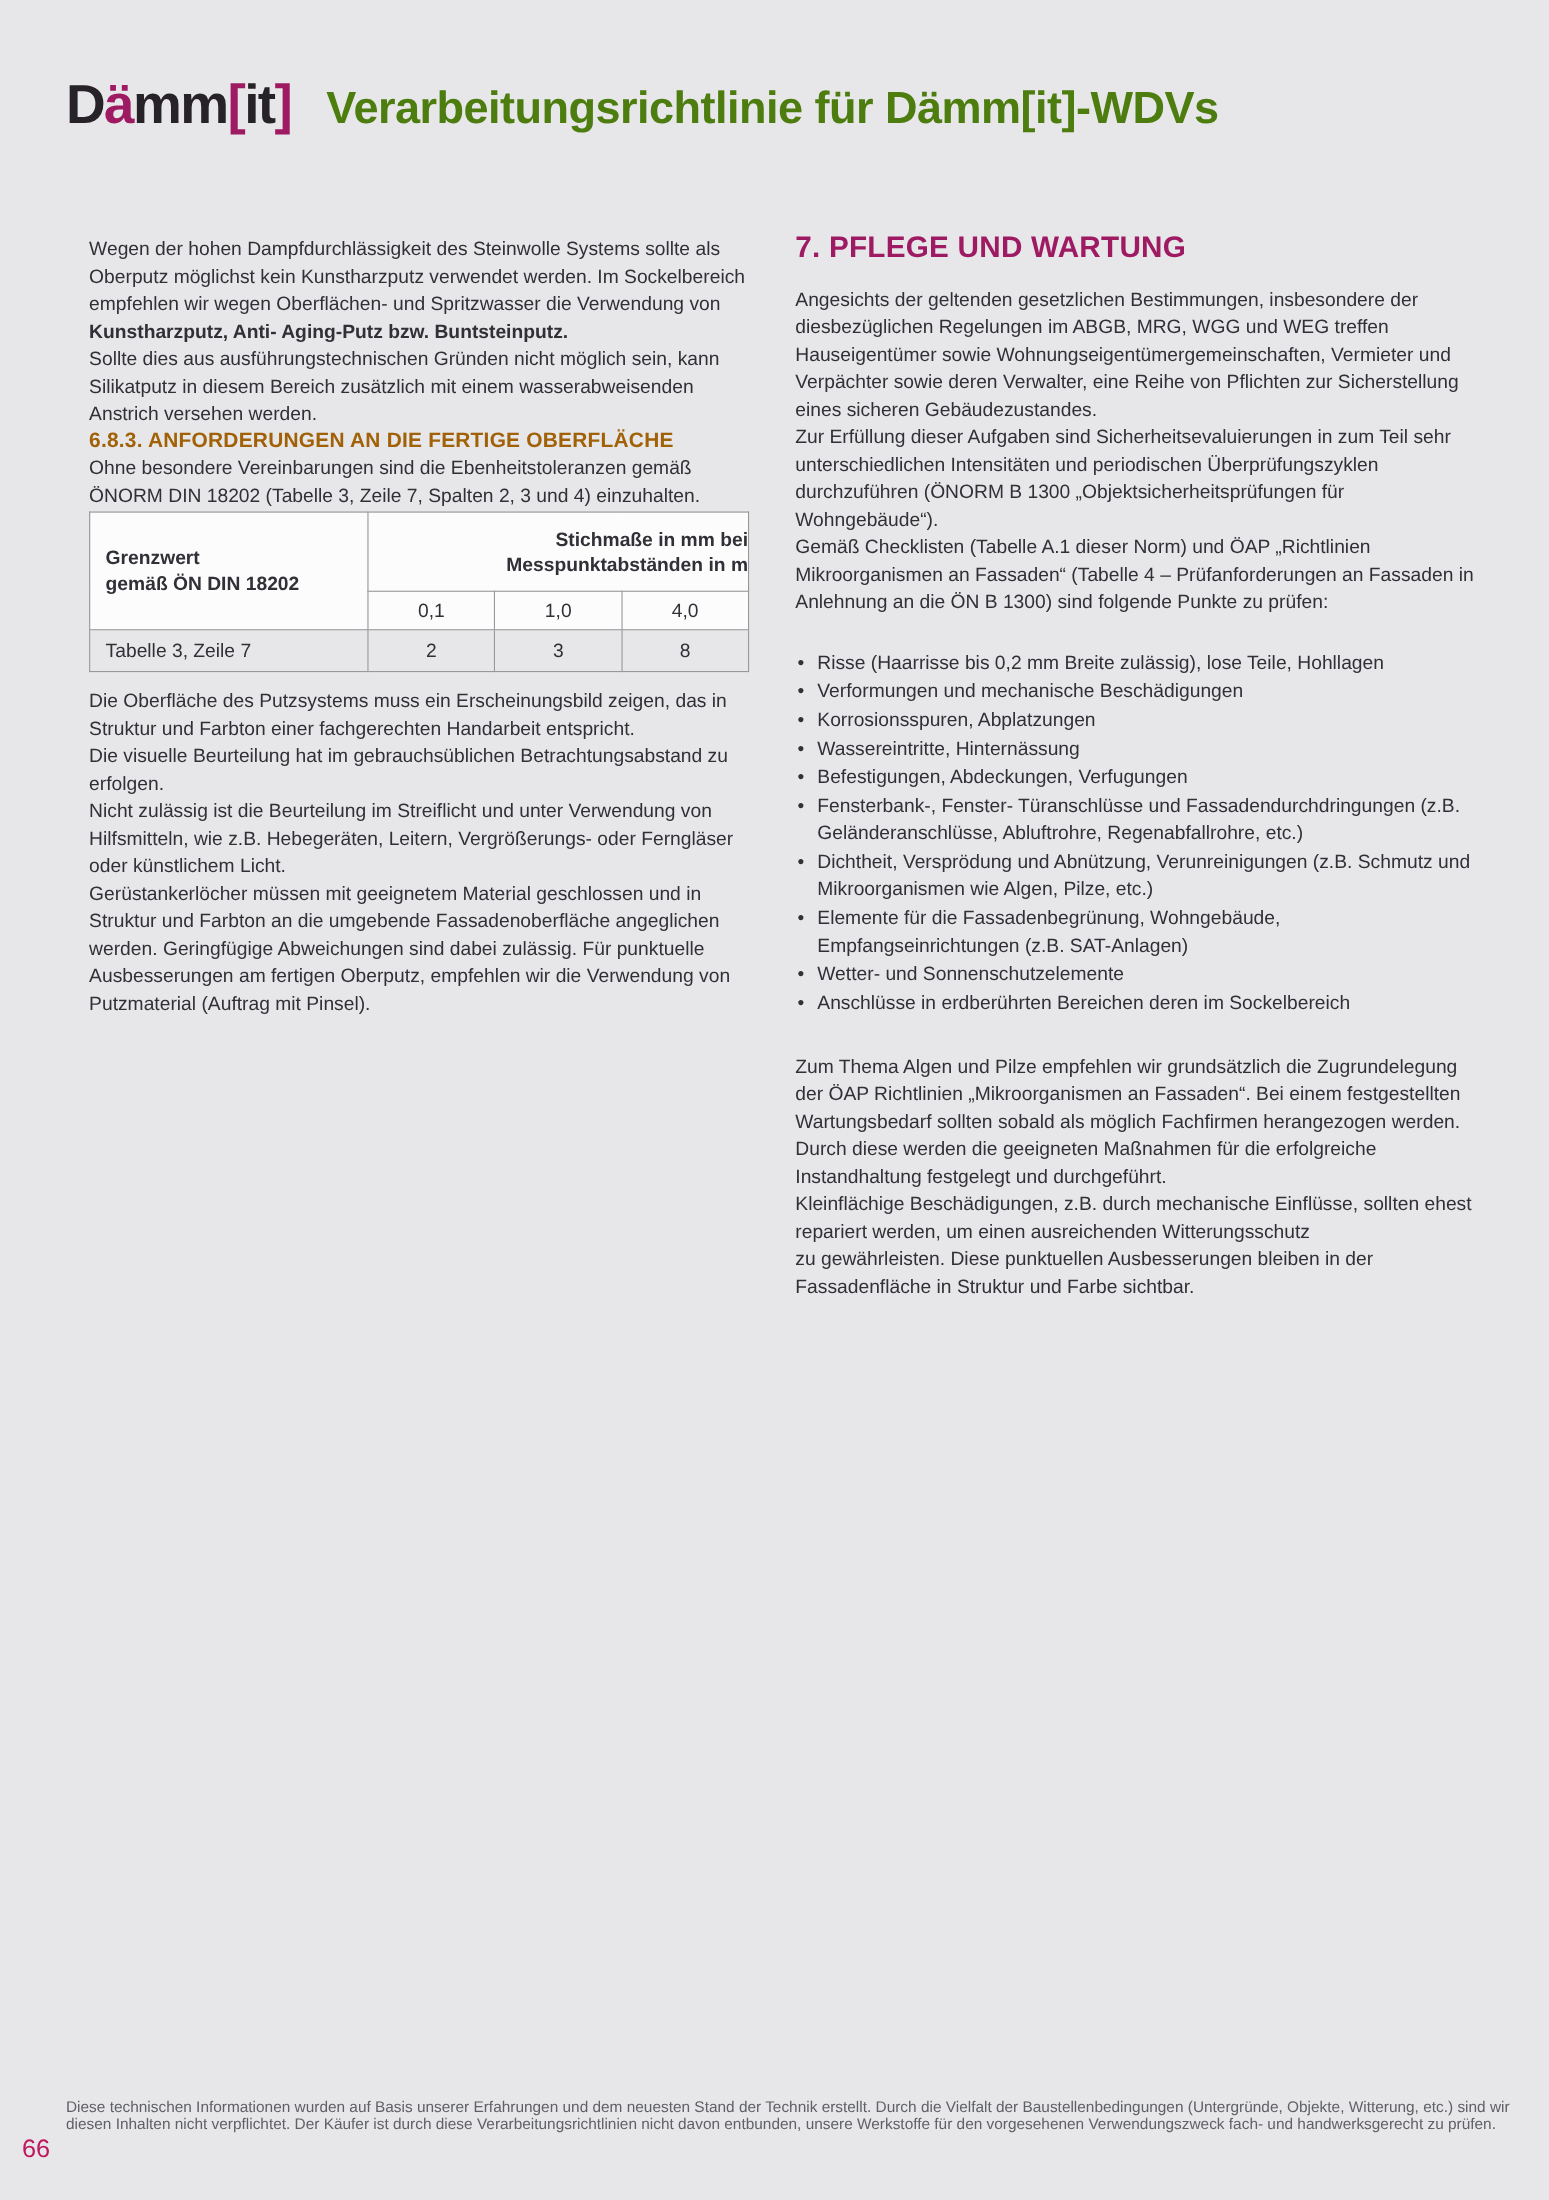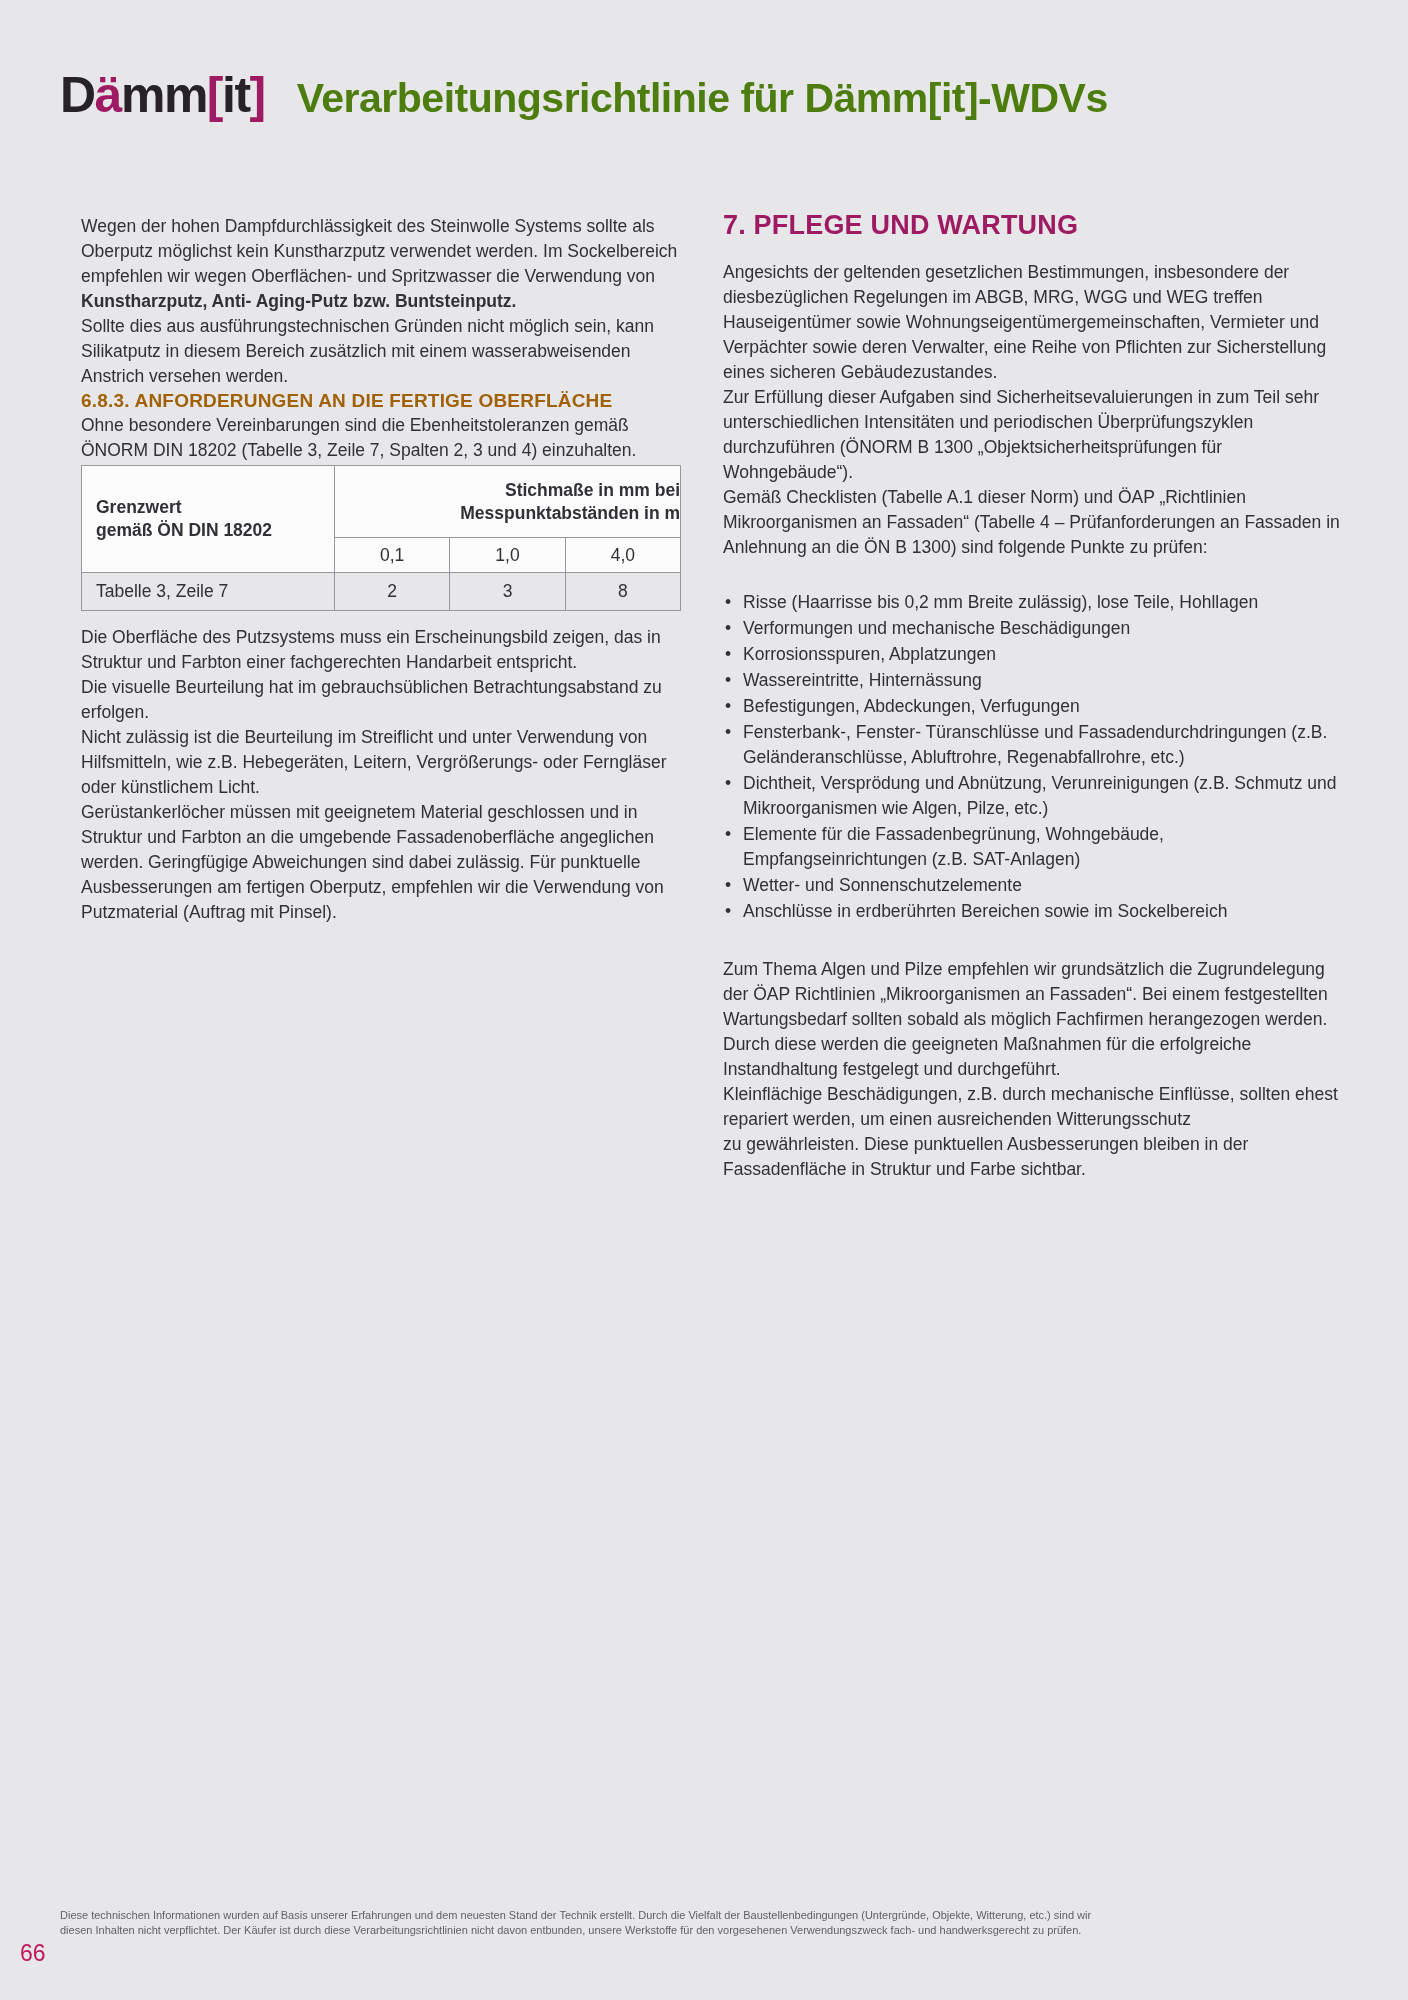--- a/index.html
+++ b/index.html
@@ -42,21 +42,21 @@
   .after-table { margin-top:14px; }
 
   
   .h2 { color:#9e1b63; font-size:27px; font-weight:800; letter-spacing:0.2px; line-height:30px; margin-bottom:20px; }
   ul.checklist { list-style:none; margin:30px 0 0 0; padding:0; }
   ul.checklist li { position:relative; padding-left:20px; margin-bottom:1px; font-size:17.5px; line-height:25px; }
   ul.checklist li::before { content:"\2022"; position:absolute; left:2px; top:0; }
   .outro { margin-top:33px; }
 
   
-  .footer { position:absolute; left:60px; top:1908px; width:1330px; font-size:11px; line-height:15px; color:#606166; }
+  .footer { position:absolute; left:60px; top:1908px; width:1330px; font-size:14px; line-height:15px; color:#606166; }
   .footer div { white-space:nowrap; }
   .page-num { position:absolute; left:20px; top:1940px; font-size:23px; font-weight:500; color:#be185d; }
 </style>
 </head>
 <body>
 
 <div class="header">
   <div class="logo">
     <span class="dark">D</span><span class="accent">ä</span><span class="dark">mm</span><span class="accent">[</span><span class="dark">it</span><span class="accent">]</span>
   </div>
@@ -116,21 +116,21 @@
   <ul class="checklist">
     <li>Risse (Haarrisse bis 0,2 mm Breite zulässig), lose Teile, Hohllagen</li>
     <li>Verformungen und mechanische Beschädigungen</li>
     <li>Korrosionsspuren, Abplatzungen</li>
     <li>Wassereintritte, Hinternässung</li>
     <li>Befestigungen, Abdeckungen, Verfugungen</li>
     <li>Fensterbank-, Fenster- Türanschlüsse und Fassadendurchdringungen (z.B. Geländeranschlüsse, Abluftrohre, Regenabfallrohre, etc.)</li>
     <li>Dichtheit, Versprödung und Abnützung, Verunreinigungen (z.B. Schmutz und Mikroorganismen wie Algen, Pilze, etc.)</li>
     <li>Elemente für die Fassadenbegrünung, Wohngebäude, Empfangseinrichtungen (z.B. SAT-Anlagen)</li>
     <li>Wetter- und Sonnenschutzelemente</li>
-    <li>Anschlüsse in erdberührten Bereichen sowie im Sockelbereich</li>
+    <li>Anschlüsse in erdberührten Bereichen deren im Sockelbereich</li>
   </ul>
 
   <div class="outro">
     <p>Zum Thema Algen und Pilze empfehlen wir grundsätzlich die Zugrundelegung der ÖAP Richtlinien „Mikroorganismen an Fassaden“. Bei einem festgestellten Wartungsbedarf sollten sobald als möglich Fachfirmen herangezogen werden. Durch diese werden die geeigneten Maßnahmen für die erfolgreiche Instandhaltung festgelegt und durchgeführt.</p>
     <p>Kleinflächige Beschädigungen, z.B. durch mechanische Einflüsse, sollten ehest repariert werden, um einen ausreichenden Witterungsschutz</p>
     <p>zu gewährleisten. Diese punktuellen Ausbesserungen bleiben in der Fassadenfläche in Struktur und Farbe sichtbar.</p>
   </div>
 </div>
 
 <div class="footer">

